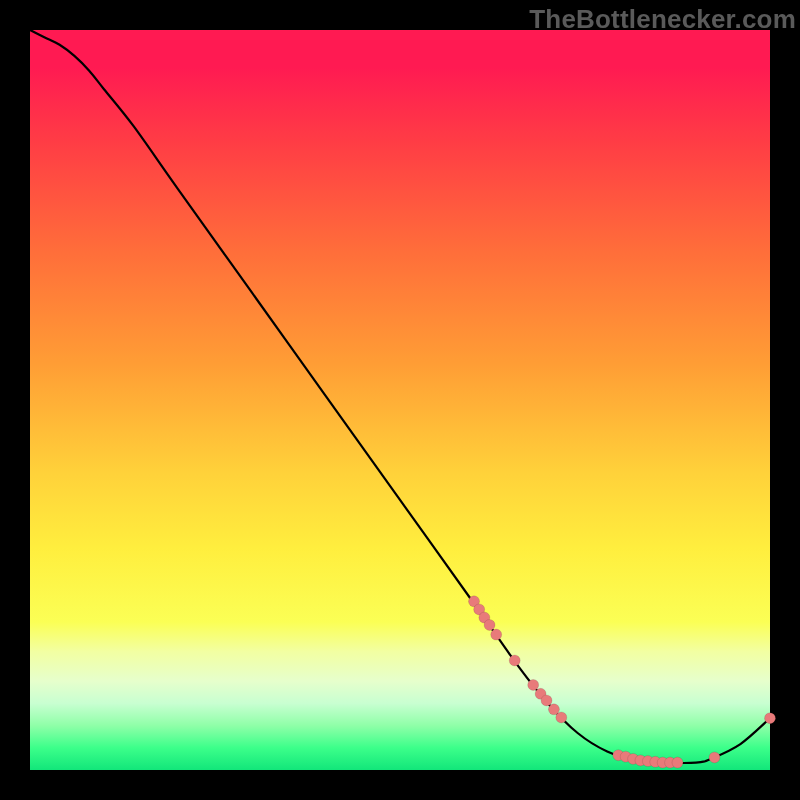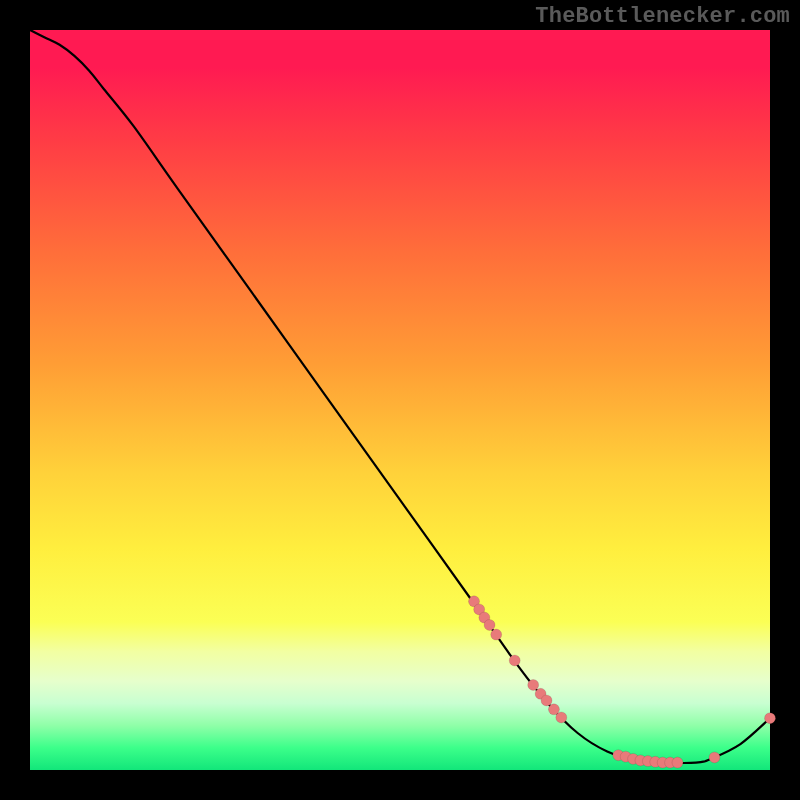--- a/index.html
+++ b/index.html
@@ -6,23 +6,23 @@
   html, body { width: 800px; height: 800px; overflow: hidden; background: #000; }
   .stage {
     position: relative;
     width: 800px;
     height: 800px;
     background: #000;
   }
   .watermark {
     position: absolute;
     top: 4px;
-    right: 10px;
-    font-family: Liberation Mono, monospace;
-    font-size: 22px;
+    right: 4px;
+    font-family: Liberation Sans, sans-serif;
+    font-size: 26px;
     font-weight: 600;
     color: #5a5a5a;
     letter-spacing: 0.2px;
   }
   .plot-frame {
     position: absolute;
     left: 30px;
     top: 30px;
     width: 740px;
     height: 740px;

